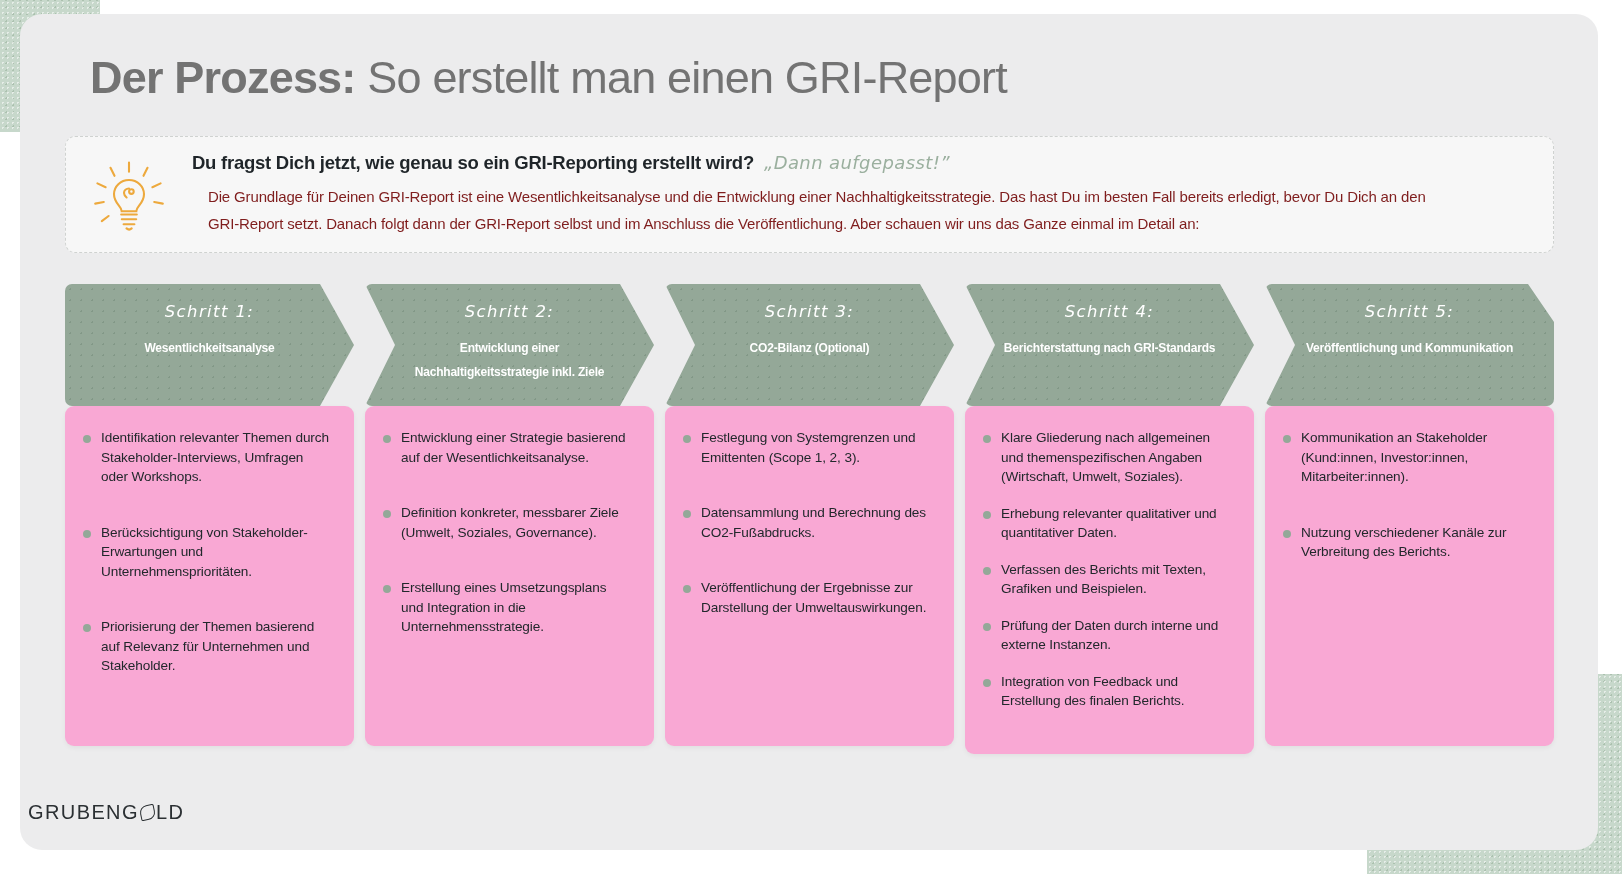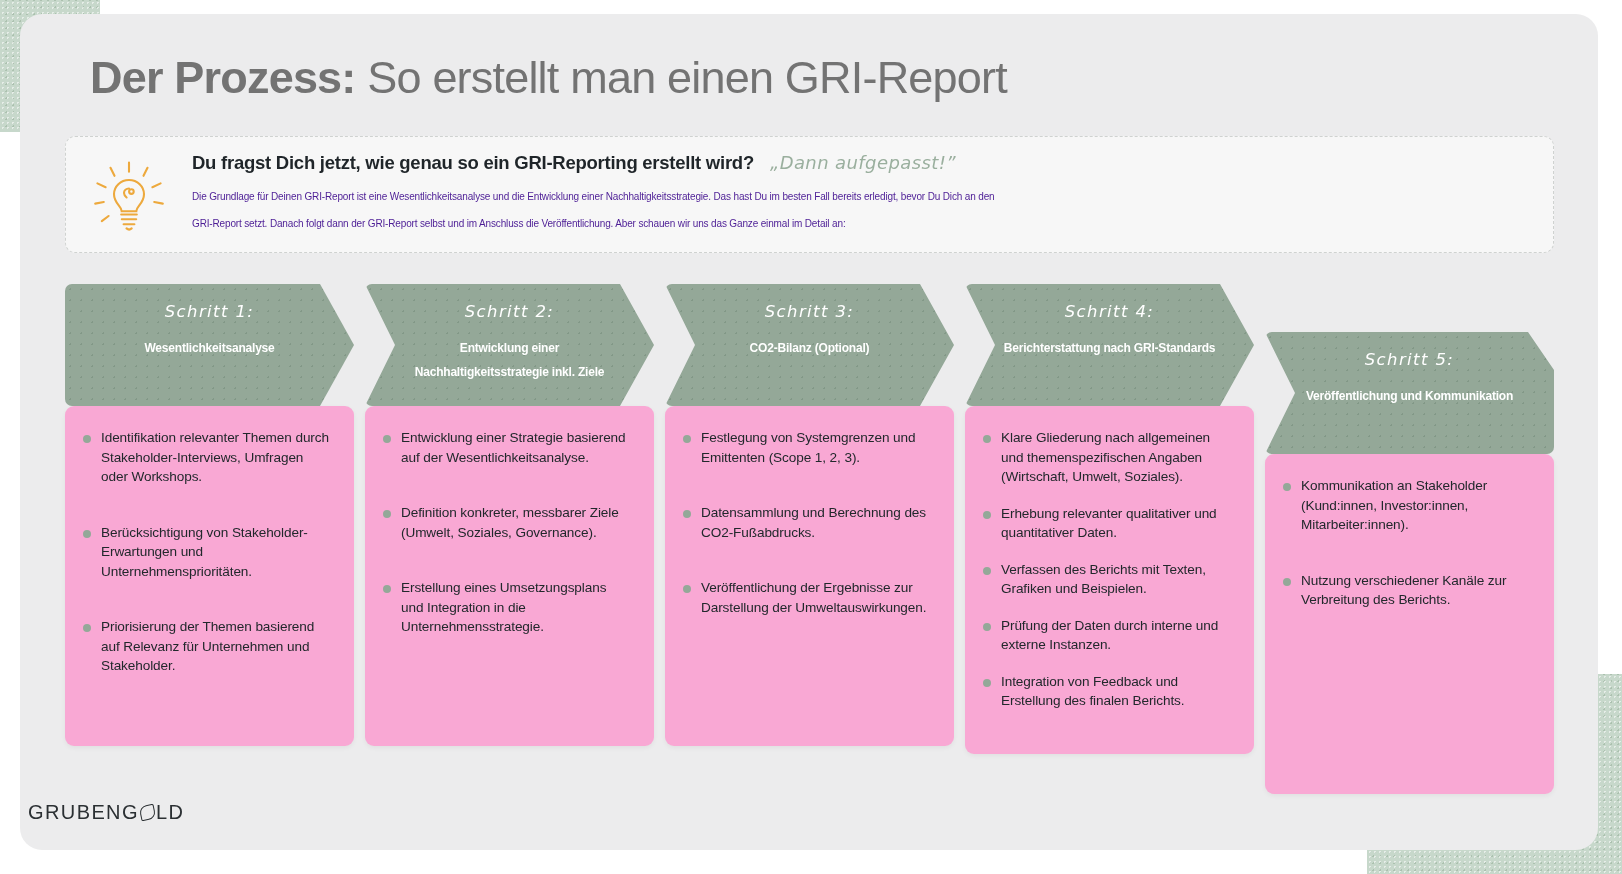--- a/index.html
+++ b/index.html
@@ -81,41 +81,42 @@
     width: 126px;
     min-width: 126px;
     display: flex;
     align-items: center;
     justify-content: center;
   }
   .callout-body { padding-right: 26px; }
   .callout-head {
     display: flex;
     align-items: baseline;
-    gap: 16px;
+    gap: 10px;
     margin-bottom: 9px;
   }
   .callout-head .q {
     font-size: 18.5px;
     font-weight: 700;
     color: #1f2529;
     letter-spacing: -0.25px;
   }
   .hand {
     font-family: "DejaVu Sans", sans-serif;
     font-style: italic;
     font-size: 18px;
     color: #9aaf9e;
     letter-spacing: 0.4px;
   }
   .callout-p {
-    font-size: 10px;
+    font-size: 15px;
     line-height: 27px;
-    color: #4c1d95;
+    color: #7f1d1d;
     letter-spacing: -0.15px;
+    margin-left: 16px;
   }
 
   
   .steps {
     position: absolute;
     left: 45px;
     top: 270px;
     width: 1489px;
     display: flex;
     gap: 11px;
@@ -142,21 +143,20 @@
       0 100%, 30px 50%);
   }
   .step:first-child .chev {
     clip-path: polygon(
       0 0, calc(100% - 34px) 0, 100% 50%, calc(100% - 34px) 100%, 0 100%);
   }
   .step:last-child .chev {
     clip-path: polygon(
       0 0, calc(100% - 26px) 0, 100% 38px, 100% 100%,
       0 100%, 30px 50%);
-    margin-top: 48px;
   }
   .chev-step {
     font-family: "DejaVu Sans", sans-serif;
     font-style: italic;
     font-size: 16.5px;
     letter-spacing: 1.4px;
     margin-top: 18px;
     white-space: nowrap;
   }
   .chev-title {

